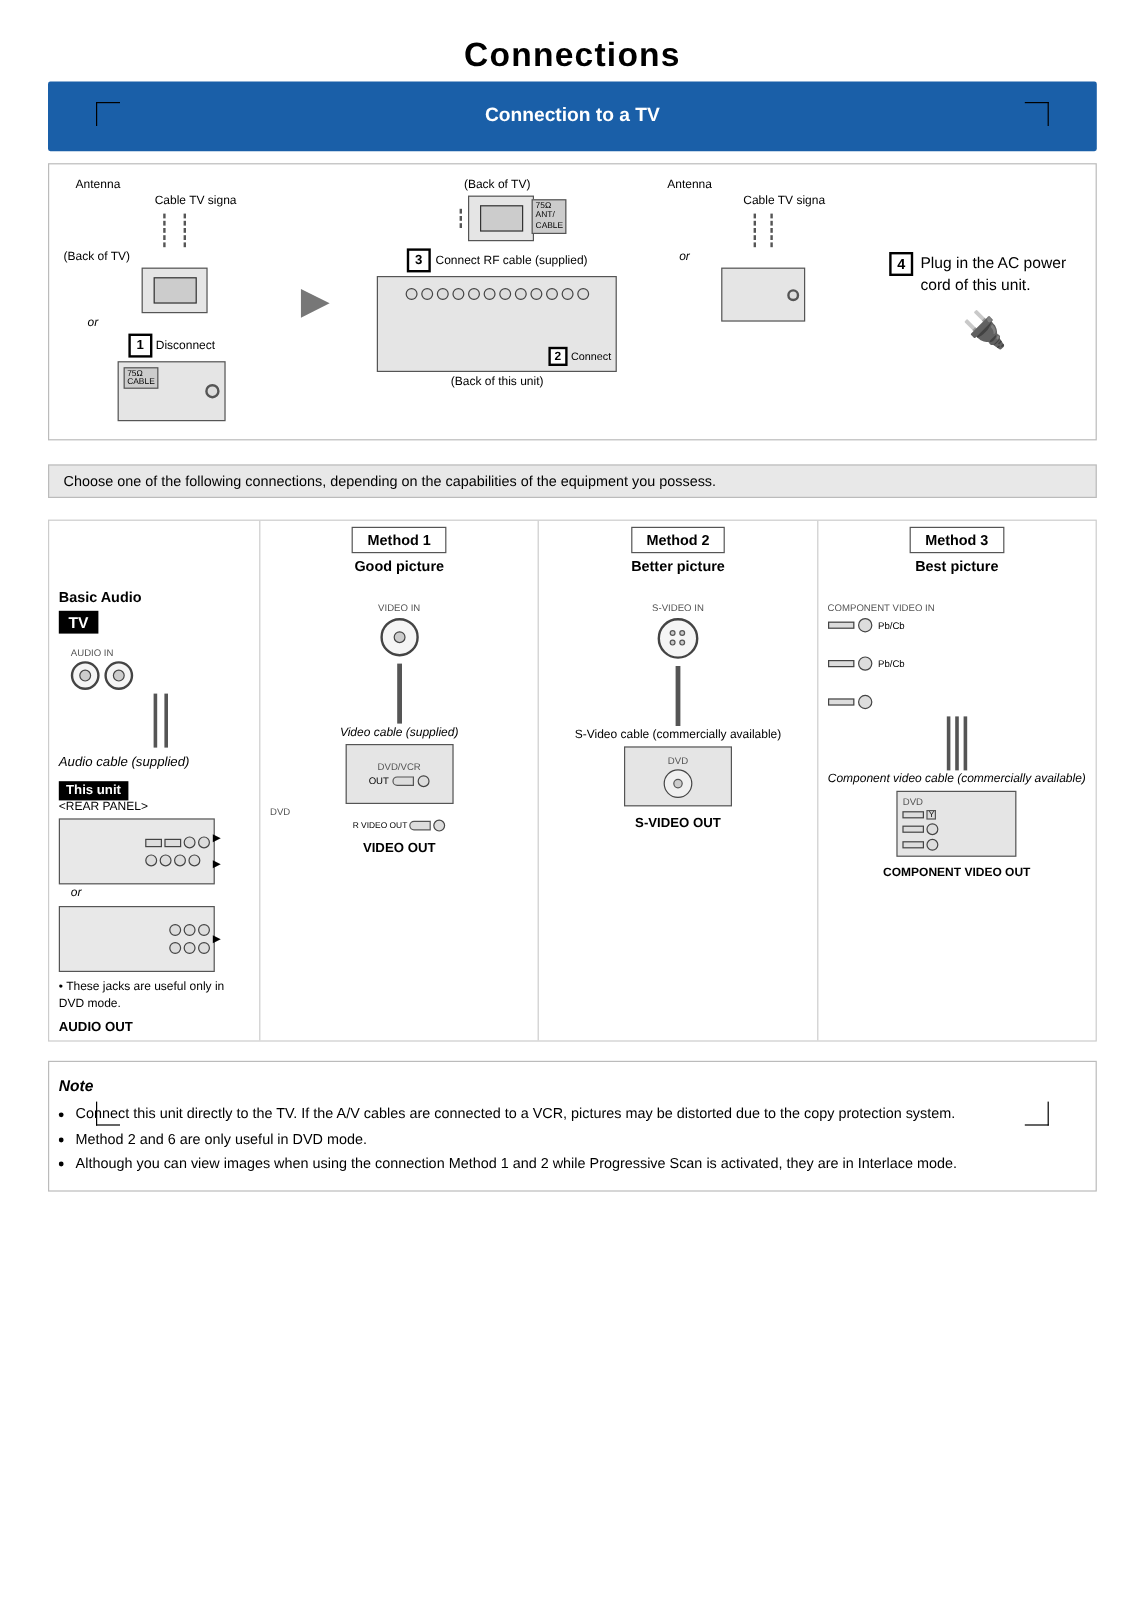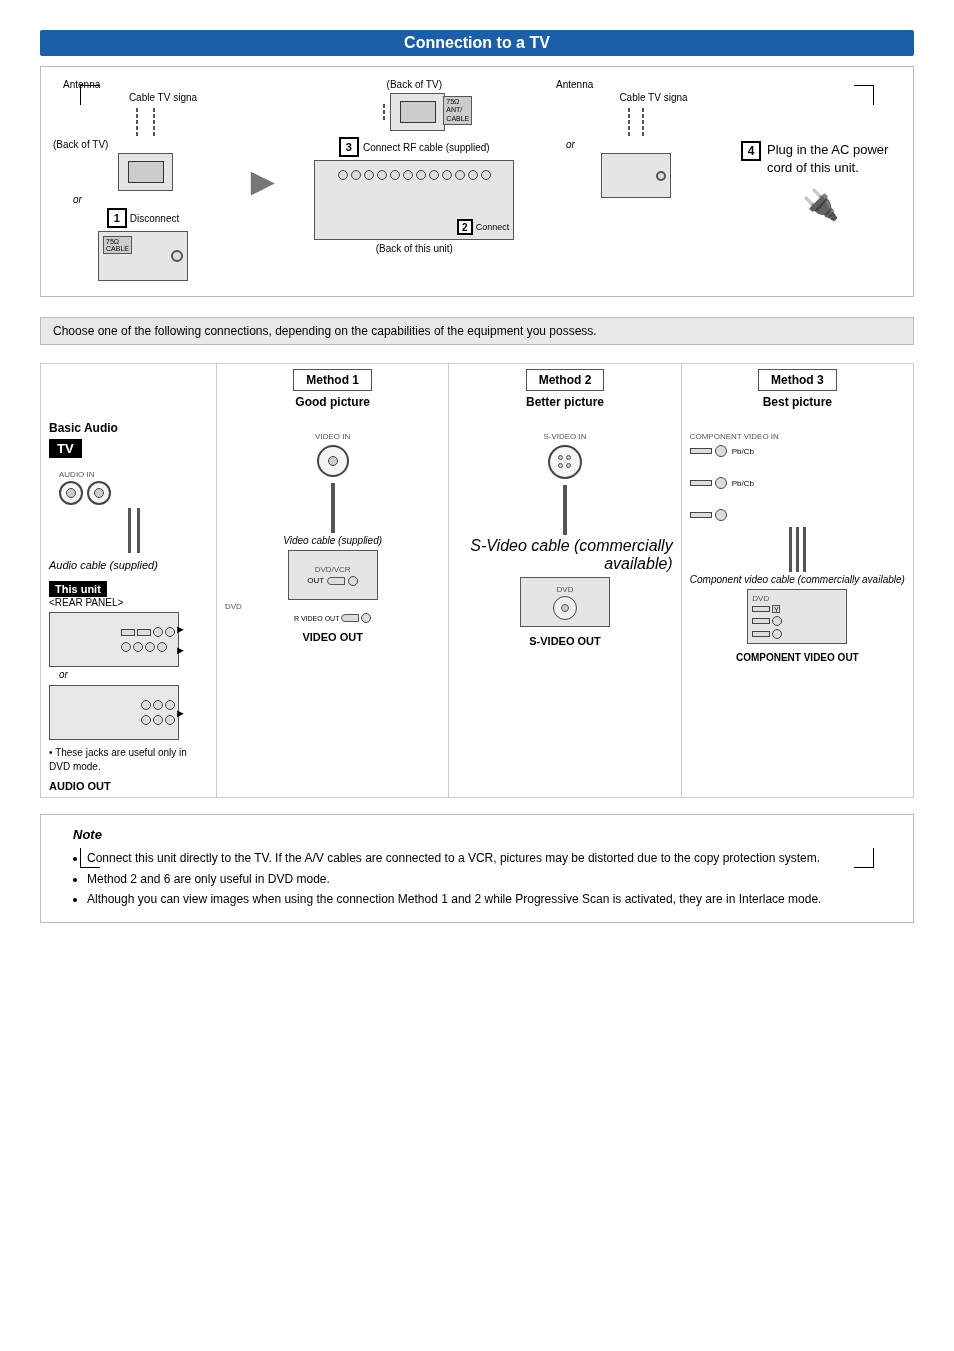--- a/index.html
+++ b/index.html
@@ -22,21 +22,21 @@
       letter-spacing: 1px;
     }
 
     
     .section-header {
       background: #1a5fa8;
       color: #fff;
       text-align: center;
       font-size: 16px;
       font-weight: bold;
-      padding: 4px 10px;
+      padding: 20px 10px;
       margin-bottom: 10px;
       border-radius: 2px;
     }
 
     .step-square {
       width: 20px;
       height: 20px;
       border: 2px solid #000;
       display: inline-flex;
       align-items: center;
@@ -147,21 +147,21 @@
     .output-label {
       font-weight: bold;
       font-size: 11.5px;
       margin-top: 8px;
       text-align: center;
     }
 
     
     .note-section {
       border: 1px solid #bbb;
-      padding: 12px 32px;
+      padding: 12px 8px;
       margin-bottom: 0;
     }
 
     .note-title {
       font-style: italic;
       font-weight: bold;
       font-size: 13px;
       margin-bottom: 6px;
     }
 
@@ -387,20 +387,21 @@
   </style>
 </head>
 <body>
 
 <div class="page-wrapper">
   <div class="margin-line-top-left"></div>
   <div class="margin-line-top-right"></div>
   <div class="margin-line-bottom-left"></div>
   <div class="margin-line-bottom-right"></div>
 
+  <h1 class="page-title">Connections</h1>
 
   <div class="section-header">Connection to a TV</div>
 
   <div class="top-diagram-area">
 
     <div class="left-diagram">
       <div style="font-size:10px; align-self:flex-start; margin-left:10px;">Antenna</div>
       <div class="diag-row">
         <span style="margin-left:40px; font-size:10px;">Cable TV signa</span>
       </div>
@@ -659,21 +660,21 @@
           <div style="display:grid; grid-template-columns:1fr 1fr; gap:2px; width:14px; height:14px;">
             <div style="width:5px; height:5px; border:1px solid #555; border-radius:50%; background:#ccc;"></div>
             <div style="width:5px; height:5px; border:1px solid #555; border-radius:50%; background:#ccc;"></div>
             <div style="width:5px; height:5px; border:1px solid #555; border-radius:50%; background:#ccc;"></div>
             <div style="width:5px; height:5px; border:1px solid #555; border-radius:50%; background:#ccc;"></div>
           </div>
         </div>
 
         <div style="width:4px; height:50px; background:#555; margin:2px 0;"></div>
 
-        <div style="font-size:16px; font-style:italic; margin-bottom:4px; text-align:right;">S-Video cable (commercially available)</div>
+        <div style="font-size:10px; margin-bottom:4px; text-align:center;">S-Video cable (commercially available)</div>
 
         <div style="border:1.5px solid #555; width:90px; min-height:50px; background:#e5e5e5; display:flex; flex-direction:column; align-items:center; justify-content:center; font-size:8px; padding:4px;">
           <div style="font-size:8px; color:#555; margin-bottom:2px;">DVD</div>
           <div class="s-video-icon" style="width:24px; height:24px; background:#f0f0f0; border:1.5px solid #444; border-radius:50%; display:flex; align-items:center; justify-content:center;">
             <div style="width:8px; height:8px; border:1px solid #555; border-radius:50%; background:#ccc;"></div>
           </div>
         </div>
 
         <div class="output-label" style="font-size:11px; margin-top:8px;">S-VIDEO OUT</div>
       </div>

